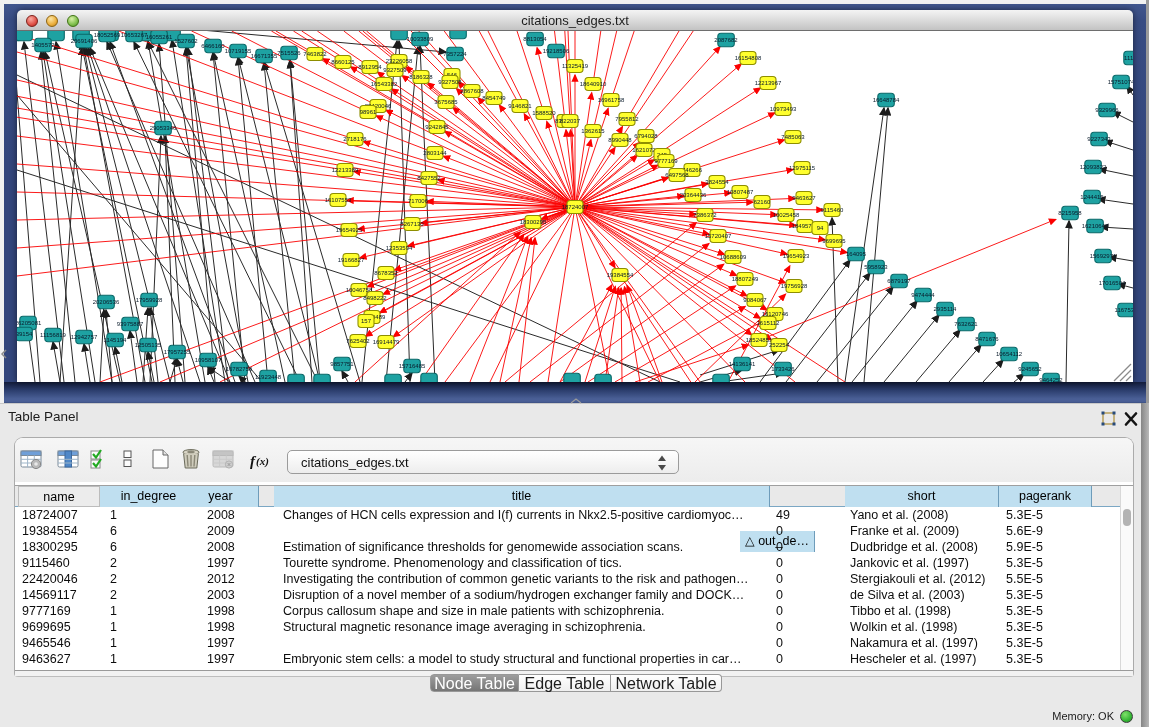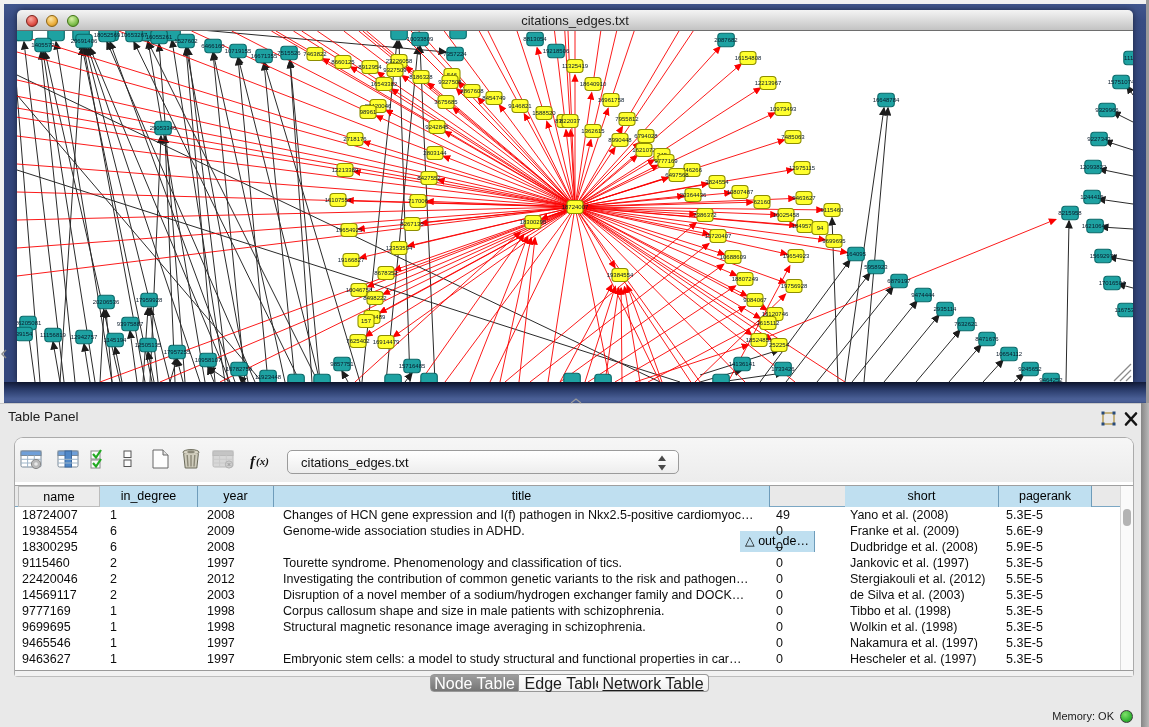--- a/index.html
+++ b/index.html
@@ -662,48 +662,48 @@
   <div id="dropdown">
     <div class="dt">citations_edges.txt</div>
     <svg width="12" height="16" viewBox="0 0 12 16" style="position:absolute;right:10px;top:4px">
       <path d="M6 0.5 L10 6 H2 Z" fill="#4a4a4a"></path>
       <path d="M6 15.5 L10 10 H2 Z" fill="#4a4a4a"></path>
     </svg>
   </div>
   <div id="hdr">
     <div class="hc" style="left:3px; width:82px; background:#ececec; border:1px solid #bcbcbc;">name</div>
     <div class="hc" style="left:85px; width:98px;">in_degree</div>
-    <div class="hc" style="left:183px; width:76px;">year</div>
+    <div class="hc" style="left:168px; width:76px;">year</div>
     <div class="hc" style="left:259px; width:496px;">title</div>
     <div class="hc" style="left:725px; width:75px;margin-top:45px;">△ out_de…</div>
     <div class="hc" style="left:830px; width:154px;">short</div>
     <div class="hc" style="left:984px; width:93px;">pagerank</div>
   </div>
   <div class="row" style="top:508px">
       <span style="left:22px">18724007</span>
       <span style="left:110px">1</span>
       <span style="left:207px">2008</span>
-      <span style="left:283px">Changes of HCN gene expression and I(f) pathogen in Nkx2.5-positive cardiomyoc…</span>
+      <span style="left:283px">Changes of HCN cells expression and I(f) currents in Nkx2.5-positive cardiomyoc…</span>
       <span style="left:776px">49</span>
       <span style="left:850px">Yano et al. (2008)</span>
       <span style="left:1006px">5.3E-5</span>
     </div>
 <div class="row" style="top:524px">
       <span style="left:22px">19384554</span>
       <span style="left:110px">6</span>
       <span style="left:207px">2009</span>
-      <span style="left:283px">Genome-wide association studies in ADHD.</span>
       <span style="left:776px">0</span>
       <span style="left:850px">Franke et al. (2009)</span>
       <span style="left:1006px">5.6E-9</span>
     </div>
 <div class="row" style="top:540px">
       <span style="left:22px">18300295</span>
       <span style="left:110px">6</span>
       <span style="left:207px">2008</span>
+      <span style="left:283px">Estimation of significance thresholds for genomewide association scans.</span>
       <span style="left:776px">0</span>
       <span style="left:850px">Dudbridge et al. (2008)</span>
       <span style="left:1006px">5.9E-5</span>
     </div>
 <div class="row" style="top:556px">
       <span style="left:22px">9115460</span>
       <span style="left:110px">2</span>
       <span style="left:207px">1997</span>
       <span style="left:283px">Tourette syndrome. Phenomenology and classification of tics.</span>
       <span style="left:776px">0</span>
@@ -762,21 +762,21 @@
       <span style="left:776px">0</span>
       <span style="left:850px">Hescheler et al. (1997)</span>
       <span style="left:1006px">5.3E-5</span>
     </div>
   <div id="vscroll"></div>
   <div id="thumb"></div>
   <div id="tablebottom"></div>
   <div id="segs">
     <div class="seg" style="left:0; width:89px; background:linear-gradient(#9d9d9d,#757575); color:#fff; border-radius:4px 0 0 4px;">Node Table</div>
     <div class="seg" style="left:89px; width:92px; background:linear-gradient(#ffffff,#efefef); color:#1c1c1c; border-left:0;">Edge Table</div>
-    <div class="seg" style="left:168px; width:111px; background:linear-gradient(#ffffff,#efefef); color:#1c1c1c; border-left:0; border-radius:0 4px 4px 0;text-decoration:underline;">Network Table</div>
+    <div class="seg" style="left:181px; width:111px; background:linear-gradient(#ffffff,#efefef); color:#1c1c1c; border-left:0; border-radius:0 4px 4px 0;">Network Table</div>
   </div>
   <div id="memory">Memory: OK</div>
   <div id="memdot"></div>
   <div id="rightedge"></div>
   <div id="rightedge2"></div>
   <svg width="8" height="12" viewBox="0 0 8 12" style="position:absolute;left:0;top:348px">
       <path d="M6 2 L2 6 L6 10" stroke="#8a8a8a" stroke-width="1.5" fill="none"></path>
     </svg>
   <svg width="14" height="8" viewBox="0 0 14 8" style="position:absolute;left:569px;top:397px">
       <path d="M2 6 L7 2 L12 6" stroke="#9a9a9a" stroke-width="1.2" fill="none"></path>

